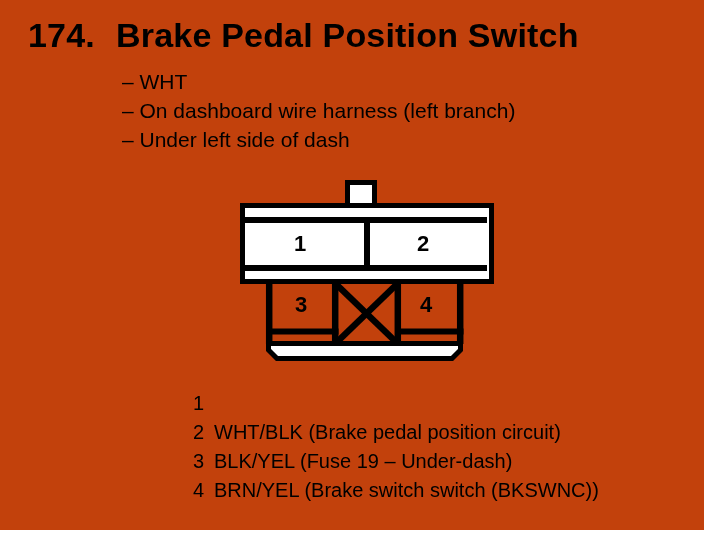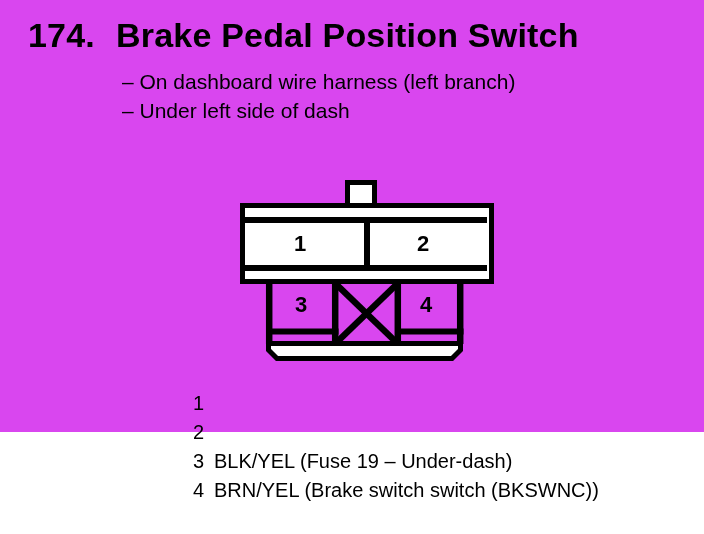--- a/index.html
+++ b/index.html
@@ -5,22 +5,22 @@
   html, body { margin: 0; padding: 0; }
   body {
     width: 704px; height: 534px;
     background: #ffffff;
     font-family: "Liberation Sans", sans-serif;
     color: #000000;
     overflow: hidden;
   }
   .page {
     position: relative;
-    width: 704px; height: 432px;
-    background: #d946ef;
+    width: 704px; height: 530px;
+    background: #c2410c;
   }
 
   
   .title {
     position: absolute;
     left: 28px; top: 17px;
     font-size: 34px;
     font-weight: bold;
     line-height: 36px;
     white-space: nowrap;
@@ -63,20 +63,21 @@
 </head>
 <body>
 
 <div class="page">
 
   <div class="title">
     <span>174.</span><span class="title-text">Brake Pedal Position Switch</span>
   </div>
 
   <div class="bullets">
+    <div>– WHT</div>
     <div>– On dashboard wire harness (left branch)</div>
     <div>– Under left side of dash</div>
   </div>
 
   <svg class="connector-svg" viewBox="0 0 258 186">
 
     <line x1="31.2" y1="104" x2="31.2" y2="166" stroke="#000" stroke-width="6.5"></line>
     <line x1="222.2" y1="104" x2="222.2" y2="166" stroke="#000" stroke-width="6.5"></line>
 
     <line x1="97.2" y1="104" x2="97.2" y2="166" stroke="#000" stroke-width="6.5"></line>
@@ -104,20 +105,21 @@
     <text x="63" y="134" text-anchor="middle">3</text>
     <text x="188" y="134" text-anchor="middle">4</text>
   </svg>
 
   <div class="legend">
     <div class="legend-row">
       <span class="num">1</span>
     </div>
     <div class="legend-row">
       <span class="num">2</span>
+      <span class="desc">WHT/BLK (Brake pedal position circuit)</span>
     </div>
     <div class="legend-row">
       <span class="num">3</span>
       <span class="desc">BLK/YEL (Fuse 19 – Under-dash)</span>
     </div>
     <div class="legend-row">
       <span class="num">4</span>
       <span class="desc">BRN/YEL (Brake switch switch (BKSWNC))</span>
     </div>
   </div>

